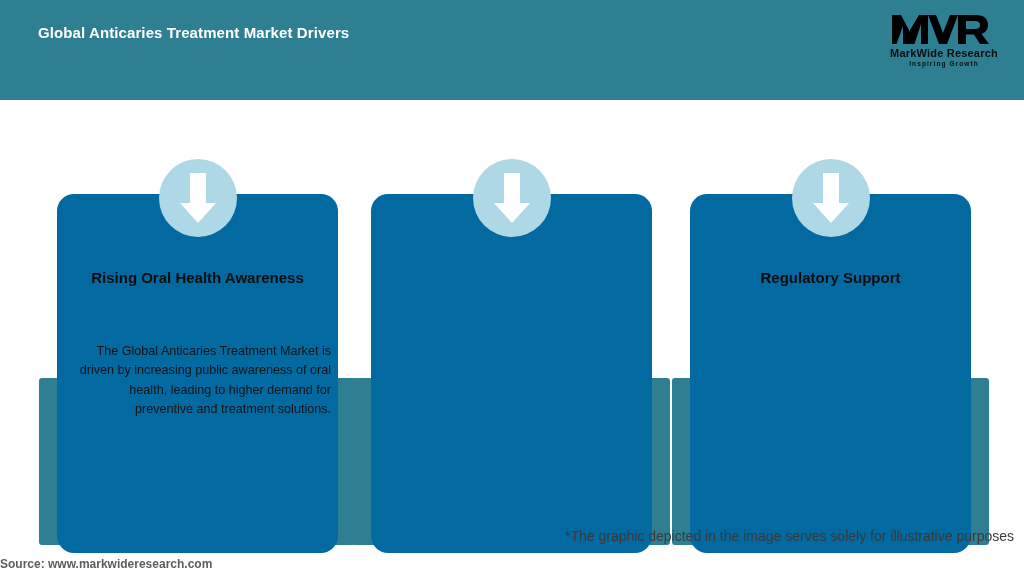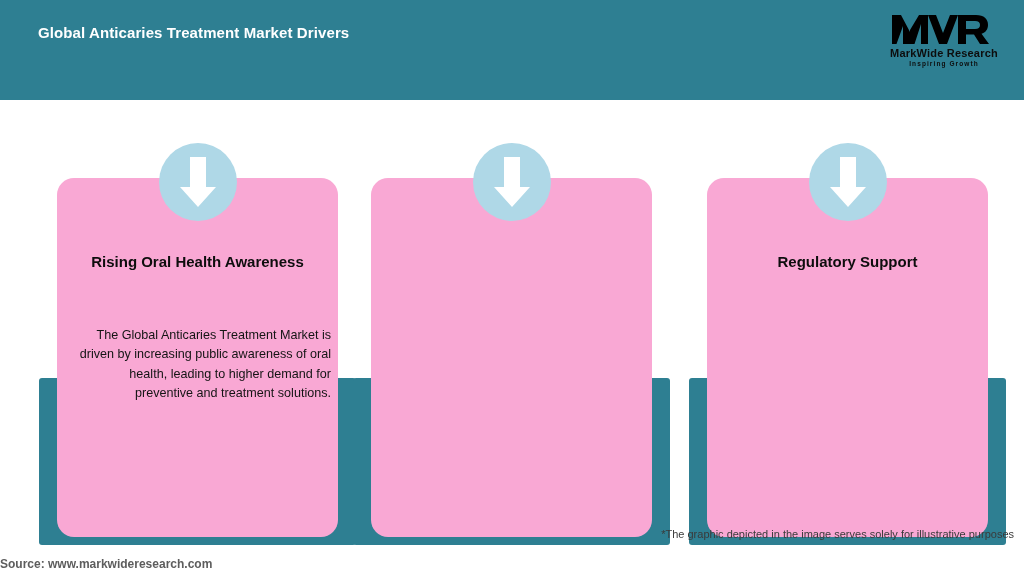--- a/index.html
+++ b/index.html
@@ -71,39 +71,39 @@
 
   
   .driver-card {
     position: absolute;
     top: 178px;
     width: 281px;
     height: 359px;
   }
   .driver-card.pos-0 { left: 57px; }
   .driver-card.pos-1 { left: 371px; }
-  .driver-card.pos-2 { left: 690px; margin-left: 17px; }
+  .driver-card.pos-2 { left: 690px; }
 
   
   .card-frame {
     position: absolute;
     left: -18px;
     top: 200px;
     width: 317px;
     height: 167px;
     background: #2E7F92;
     border-radius: 3px;
   }
   .card-panel {
     position: absolute;
     left: 0;
-    top: 0;
+    top: 16px;
     width: 281px;
     height: 359px;
-    background: #f9a8d4;
+    background: #0369a1;
     border-radius: 17px;
   }
 
   .card-icon {
     position: absolute;
     left: 50%;
     top: -35px;
     margin-left: -39px;
     width: 78px;
     height: 78px;
@@ -141,21 +141,21 @@
     top: 557px;
     width: 1024px;
     font-size: 12px;
     font-weight: bold;
     color: #5d5d5d;
   }
   #footer-disclaimer {
     position: absolute;
     right: 10px;
     top: 528px;
-    font-size: 11px;
+    font-size: 14px;
     color: #3a3a3a;
     white-space: nowrap;
   }
 </style>
 </head>
 <body>
 
 <div id="header-bar"></div>
 <div id="page-title">Global Anticaries Treatment Market Drivers</div>
 

